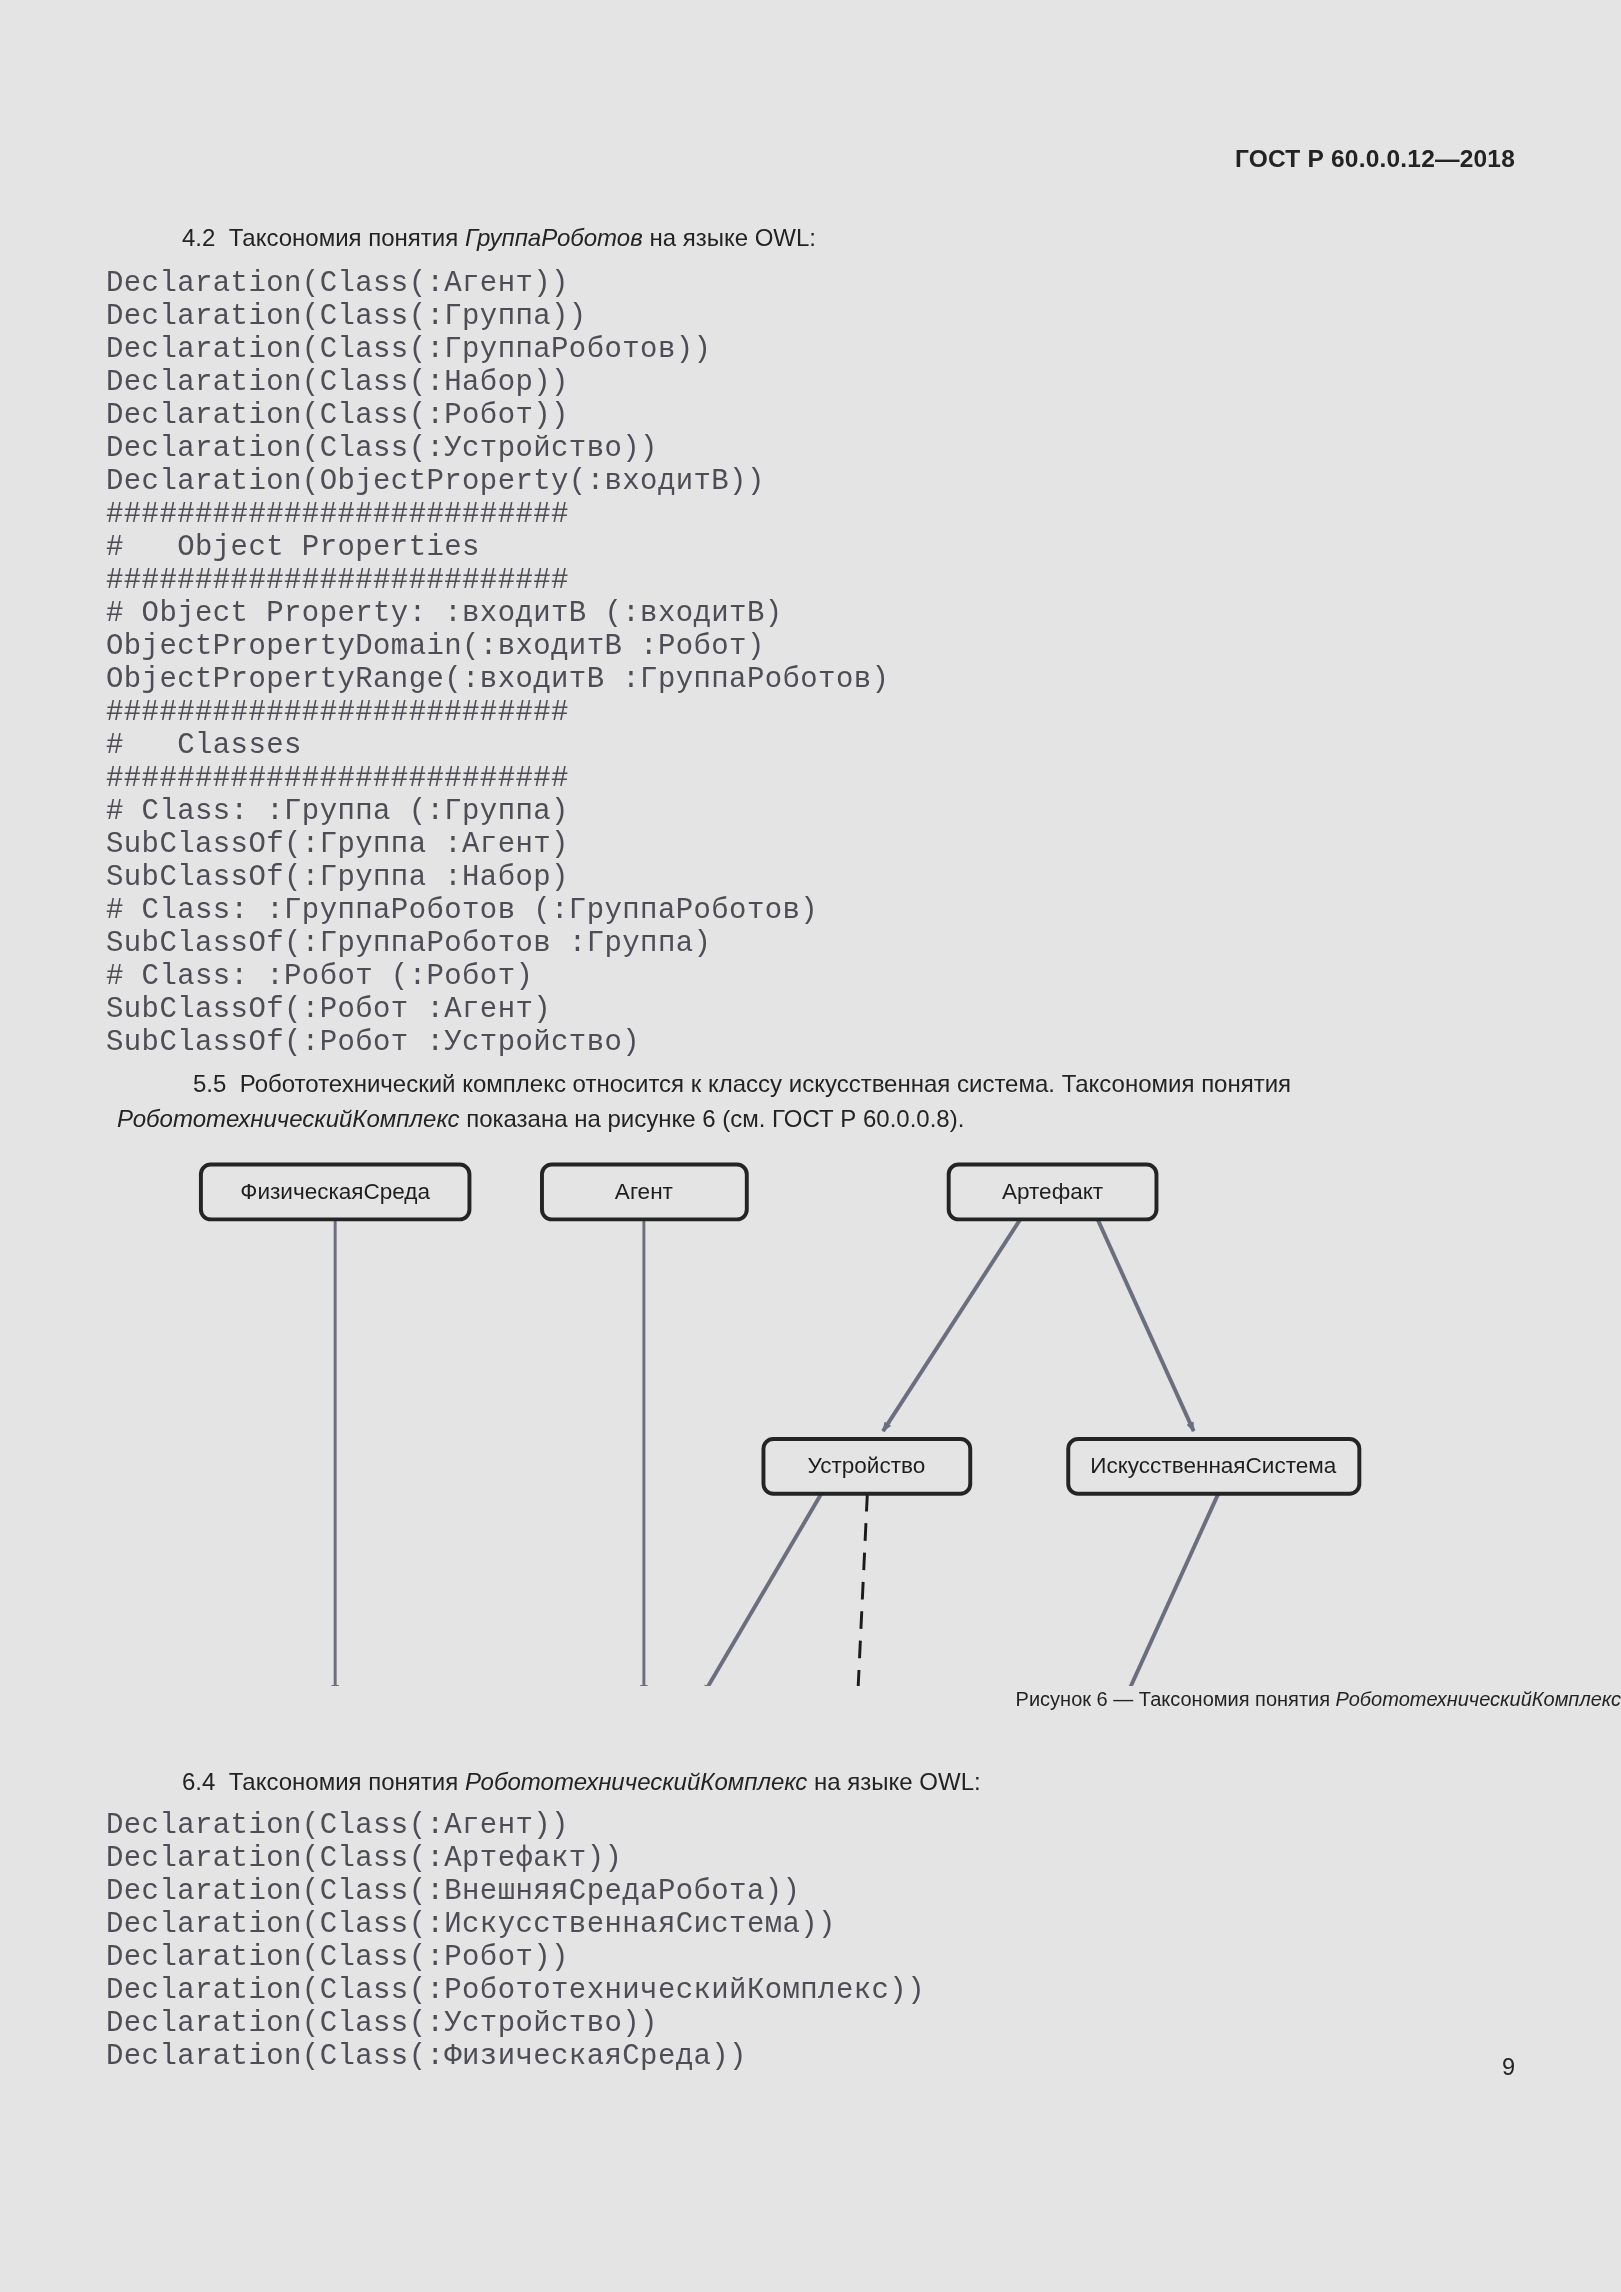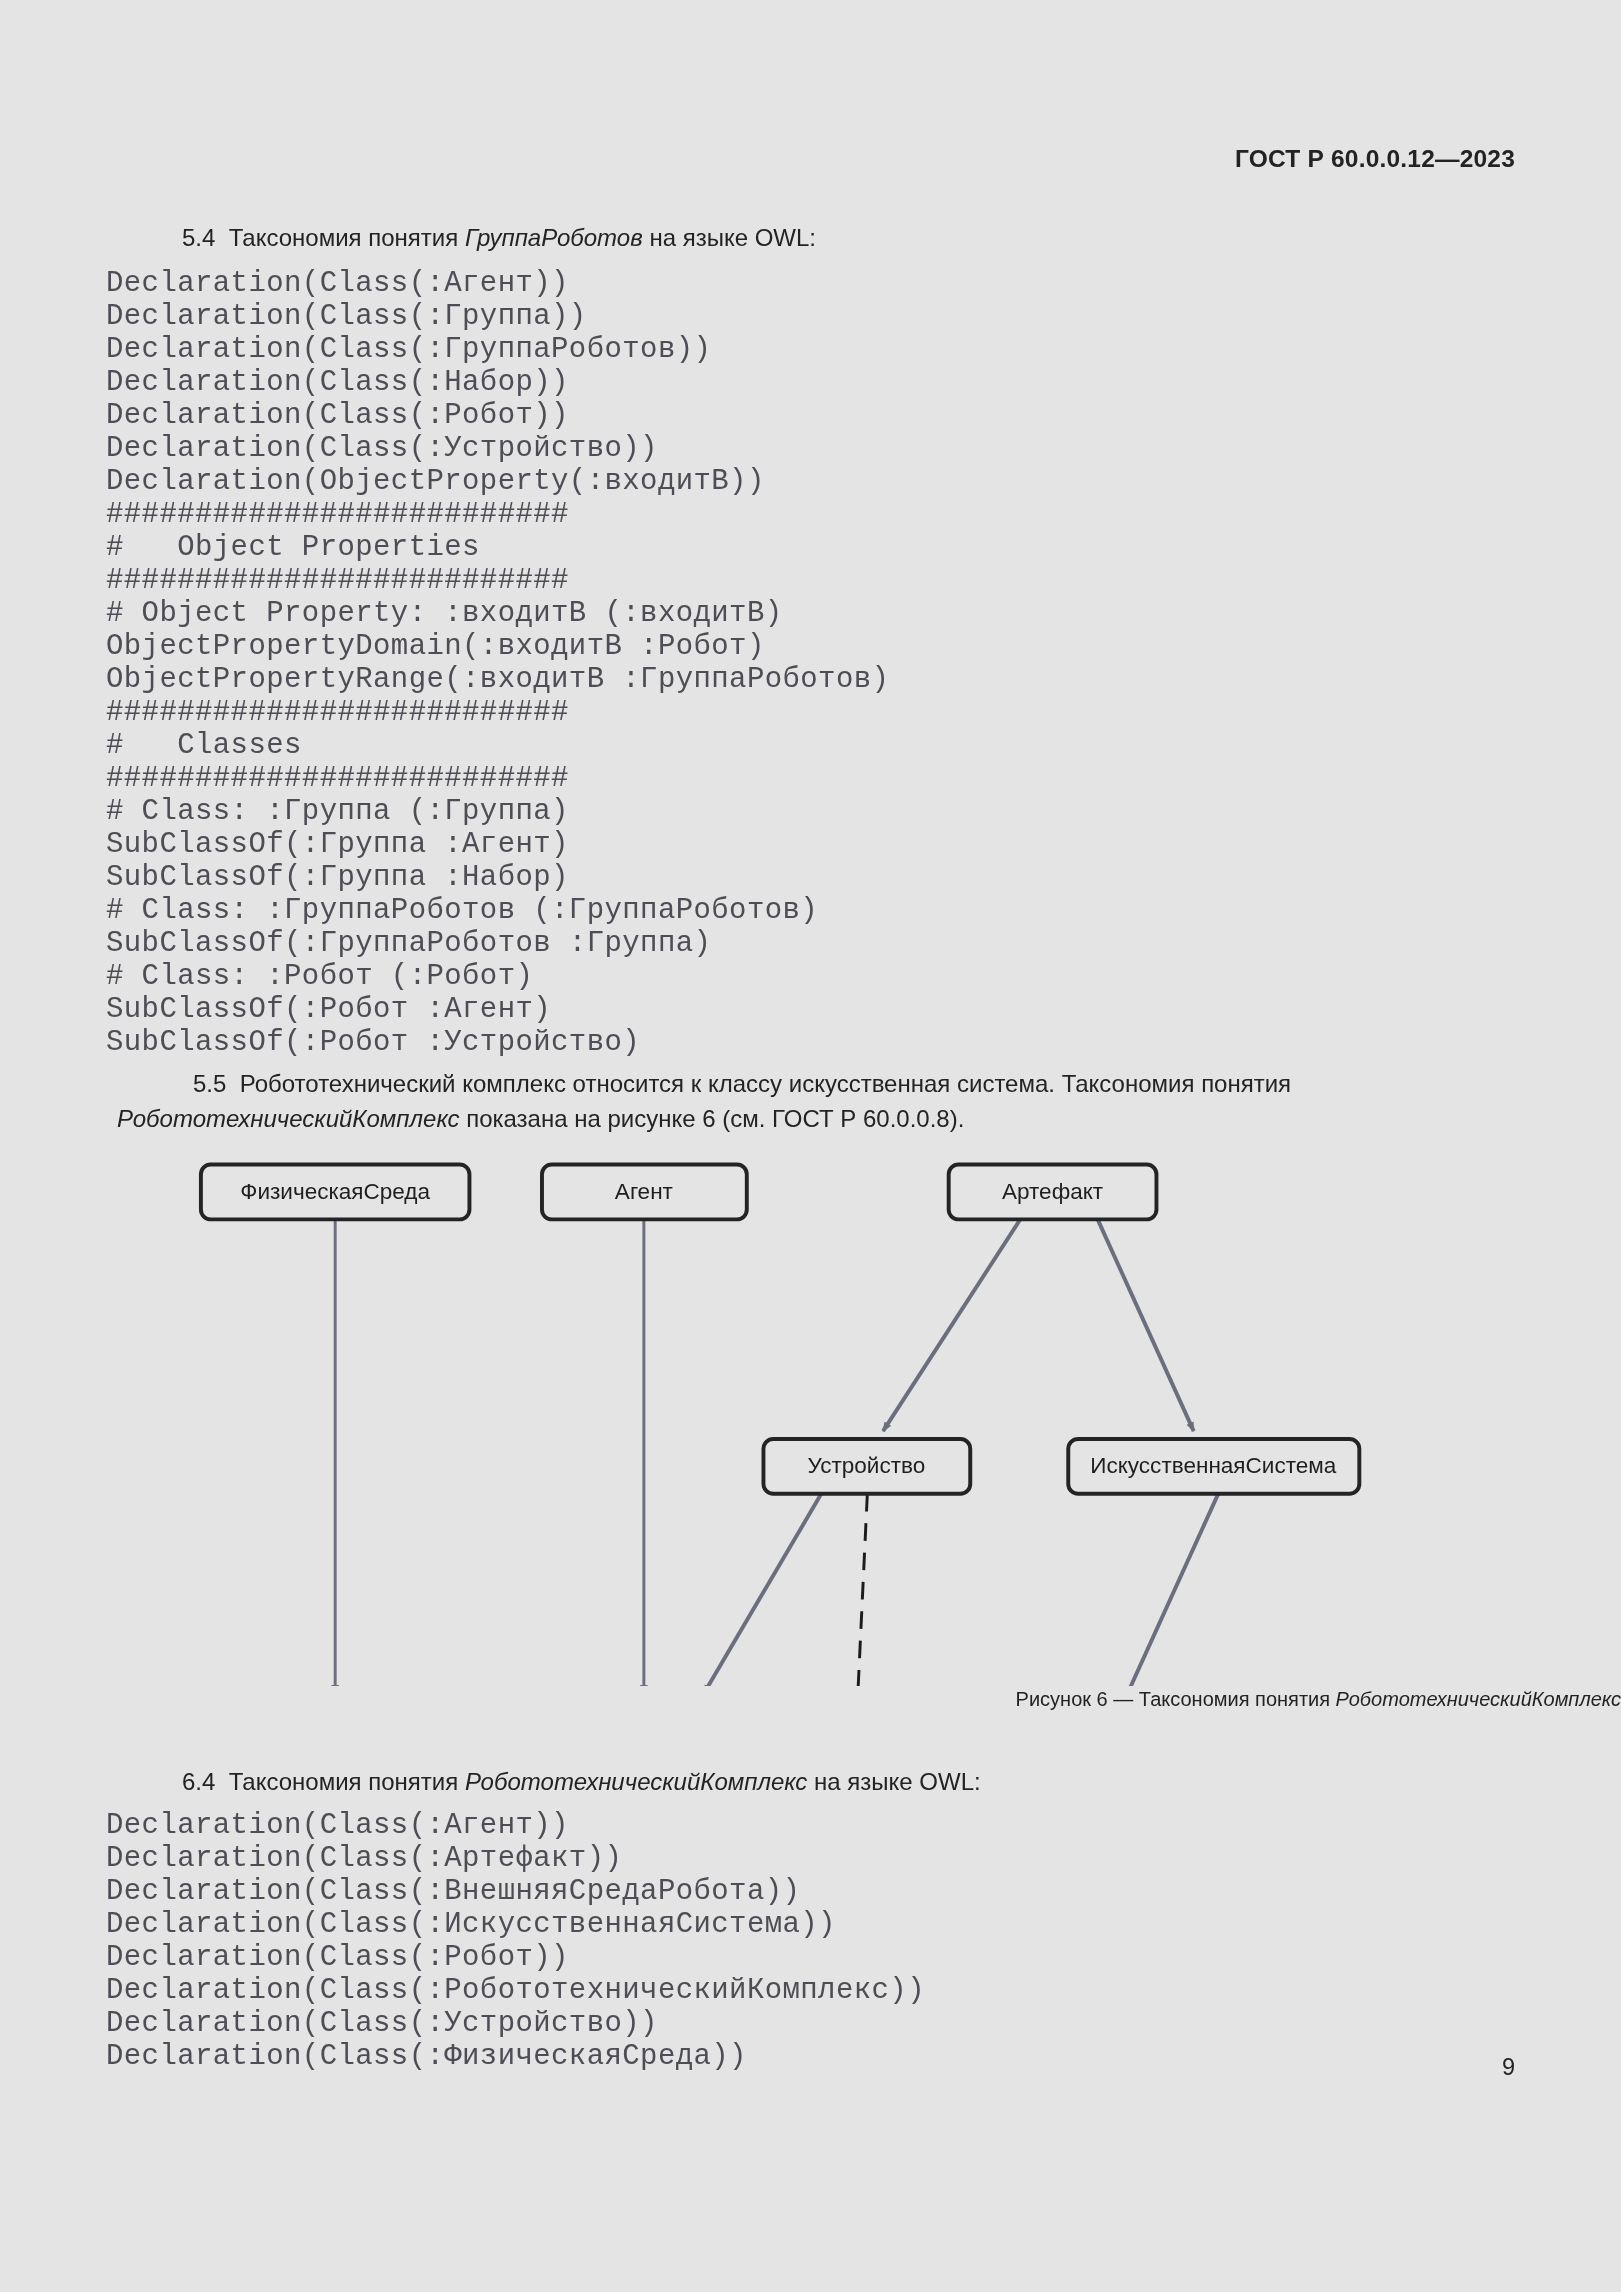--- a/index.html
+++ b/index.html
@@ -97,24 +97,24 @@
     font-family: "Liberation Sans", sans-serif;
     font-size: 20px;
     fill: #1e1e1e;
   }
 </style>
 </head>
 <body>
 
 <div class="page">
 
-  <div class="doc-header">ГОСТ Р 60.0.0.12—2023</div>
+  <div class="doc-header">ГОСТ Р 60.0.0.12—2018</div>
 
   <div class="para" style="top:220px; left:182px;">
-    <span class="num">5.4</span><span>&nbsp;&nbsp;</span><span>Таксономия понятия </span><i>ГруппаРоботов</i><span> на языке OWL:</span>
+    <span class="num">4.2</span><span>&nbsp;&nbsp;</span><span>Таксономия понятия </span><i>ГруппаРоботов</i><span> на языке OWL:</span>
   </div>
 
   <div class="code" id="code-5-4" style="top:267px;"><div>Declaration(Class(:Агент))</div><div>Declaration(Class(:Группа))</div><div>Declaration(Class(:ГруппаРоботов))</div><div>Declaration(Class(:Набор))</div><div>Declaration(Class(:Робот))</div><div>Declaration(Class(:Устройство))</div><div>Declaration(ObjectProperty(:входитВ))</div><div>##########################</div><div>#   Object Properties</div><div>##########################</div><div># Object Property: :входитВ (:входитВ)</div><div>ObjectPropertyDomain(:входитВ :Робот)</div><div>ObjectPropertyRange(:входитВ :ГруппаРоботов)</div><div>##########################</div><div>#   Classes</div><div>##########################</div><div># Class: :Группа (:Группа)</div><div>SubClassOf(:Группа :Агент)</div><div>SubClassOf(:Группа :Набор)</div><div># Class: :ГруппаРоботов (:ГруппаРоботов)</div><div>SubClassOf(:ГруппаРоботов :Группа)</div><div># Class: :Робот (:Робот)</div><div>SubClassOf(:Робот :Агент)</div><div>SubClassOf(:Робот :Устройство)</div></div>
 
   <div class="para" style="top:1066px; left:117px; width:1411px;">
     <span style="display:inline-block; width:76px;"></span><span class="num">5.5</span><span>&nbsp;&nbsp;</span><span>Робототехнический комплекс относится к классу искусственная система. Таксономия понятия</span>
     <i>РобототехническийКомплекс</i><span> показана на рисунке 6 (см. ГОСТ Р 60.0.0.8).</span>
   </div>
 
   <div class="figure">

